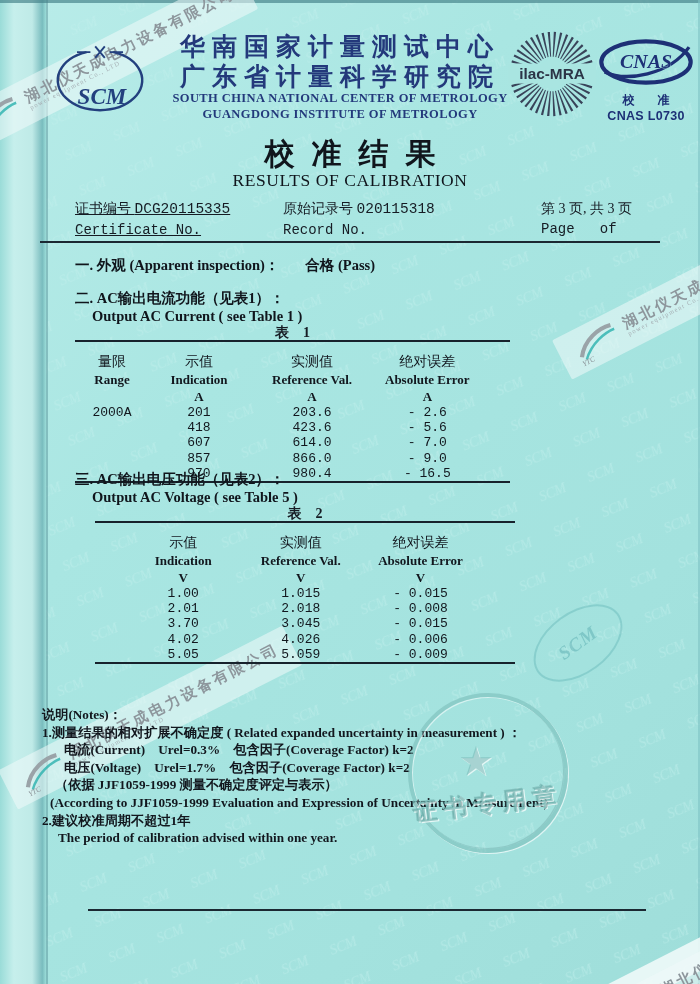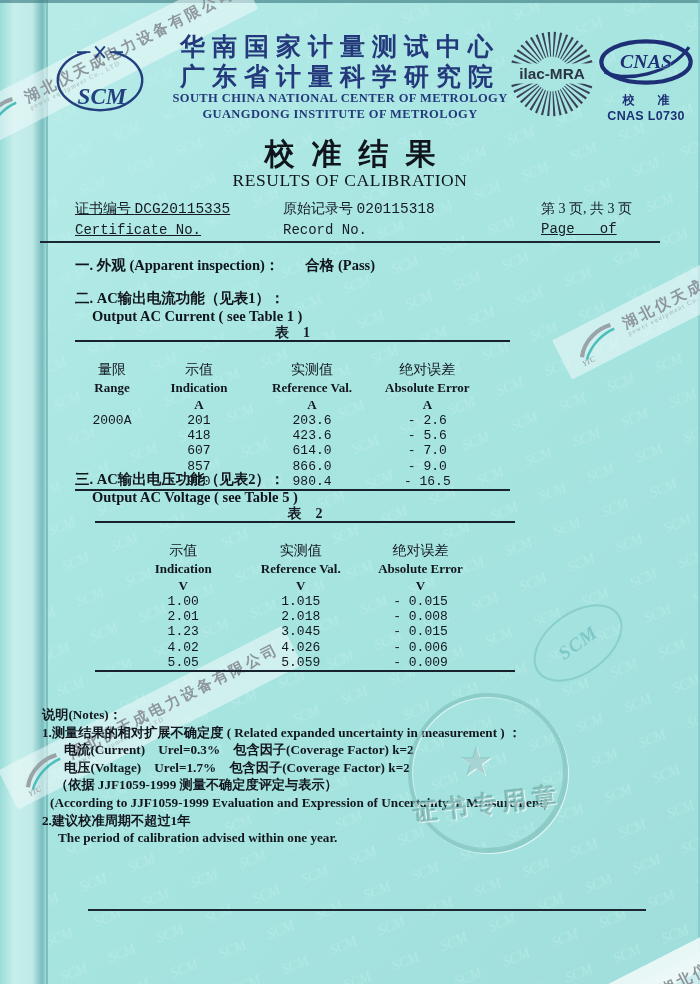--- a/index.html
+++ b/index.html
@@ -38,38 +38,38 @@
   .title-cn{left:0;top:134px;width:700px;text-align:center;font-size:30px;font-weight:700;
     letter-spacing:17px;text-indent:17px;color:#10151c;}
   .title-en{left:0;top:170px;width:700px;text-align:center;font-size:17.5px;letter-spacing:.6px;color:#10151c;}
   
   .mono{font-family:"Liberation Mono","DejaVu Sans Mono",monospace;}
   .cert{font-size:14px;line-height:1.45;}
   .cert .num{font-size:14.5px;}
   .cert1{left:75px;top:199px;text-decoration:underline;}
   .cert2{left:283px;top:199px;}
   .cert3{left:541px;top:199px;}
-  .pre{white-space:pre;text-decoration:underline;}
+  .pre{white-space:pre;}
   .rule{background:#1b2832;height:2px;}
   .rule1{left:40px;top:241px;width:620px;}
   .rule2{left:88px;top:909px;width:558px;}
   
   .sec{font-size:14.5px;font-weight:700;color:#10151c;white-space:nowrap;}
   .s1{left:75px;top:256px;}
   .s1 .val{margin-left:26px;}
   .s2a{left:75px;top:289px;}
   .s2b{left:92px;top:308px;}
   .t1label{left:75px;top:324px;width:435px;text-align:center;font-size:14px;font-weight:600;}
   .s3a{left:75px;top:470px;}
   .s3b{left:92px;top:489px;}
   .t2label{left:95px;top:505px;width:420px;text-align:center;font-size:14px;font-weight:600;}
   
   .dtab{border-collapse:collapse;width:100%;border-top:2px solid #17222c;border-bottom:2px solid #17222c;}
   .dtab td{text-align:center;padding:0;color:#12171e;}
-  .dtab .hcn td{font-size:14px;line-height:19px;padding-top:18px;}
+  .dtab .hcn td{font-size:14px;line-height:19px;padding-top:10px;}
   .dtab .hen td{font-size:13px;font-weight:700;line-height:18px;}
   .dtab .hu td{font-size:13px;font-weight:700;line-height:16px;}
   .dtab .dr td{font-size:13px;line-height:15.2px;font-family:"Liberation Mono","DejaVu Sans Mono",monospace;}
   .tbl1{left:75px;top:340px;width:435px;}
   .tbl2{left:95px;top:521px;width:420px;}
   
   .notes{left:42px;top:706px;width:580px;font-size:13.2px;font-weight:600;color:#12171e;}
   .notes div{line-height:17.6px;white-space:nowrap;}
   .in1{margin-left:0;}
   .in2{margin-left:22px;}
@@ -332,21 +332,21 @@
       </tr>
       <tr class="dr">
         <td></td>
             <td>2.01</td>
         <td>2.018</td>
             <td>- 0.008</td>
             <td></td>
       </tr>
       <tr class="dr">
         <td></td>
-            <td>1.23</td>
+            <td>3.70</td>
         <td>3.045</td>
             <td>- 0.015</td>
             <td></td>
       </tr>
       <tr class="dr">
         <td></td>
             <td>4.02</td>
         <td>4.026</td>
             <td>- 0.006</td>
             <td></td>

